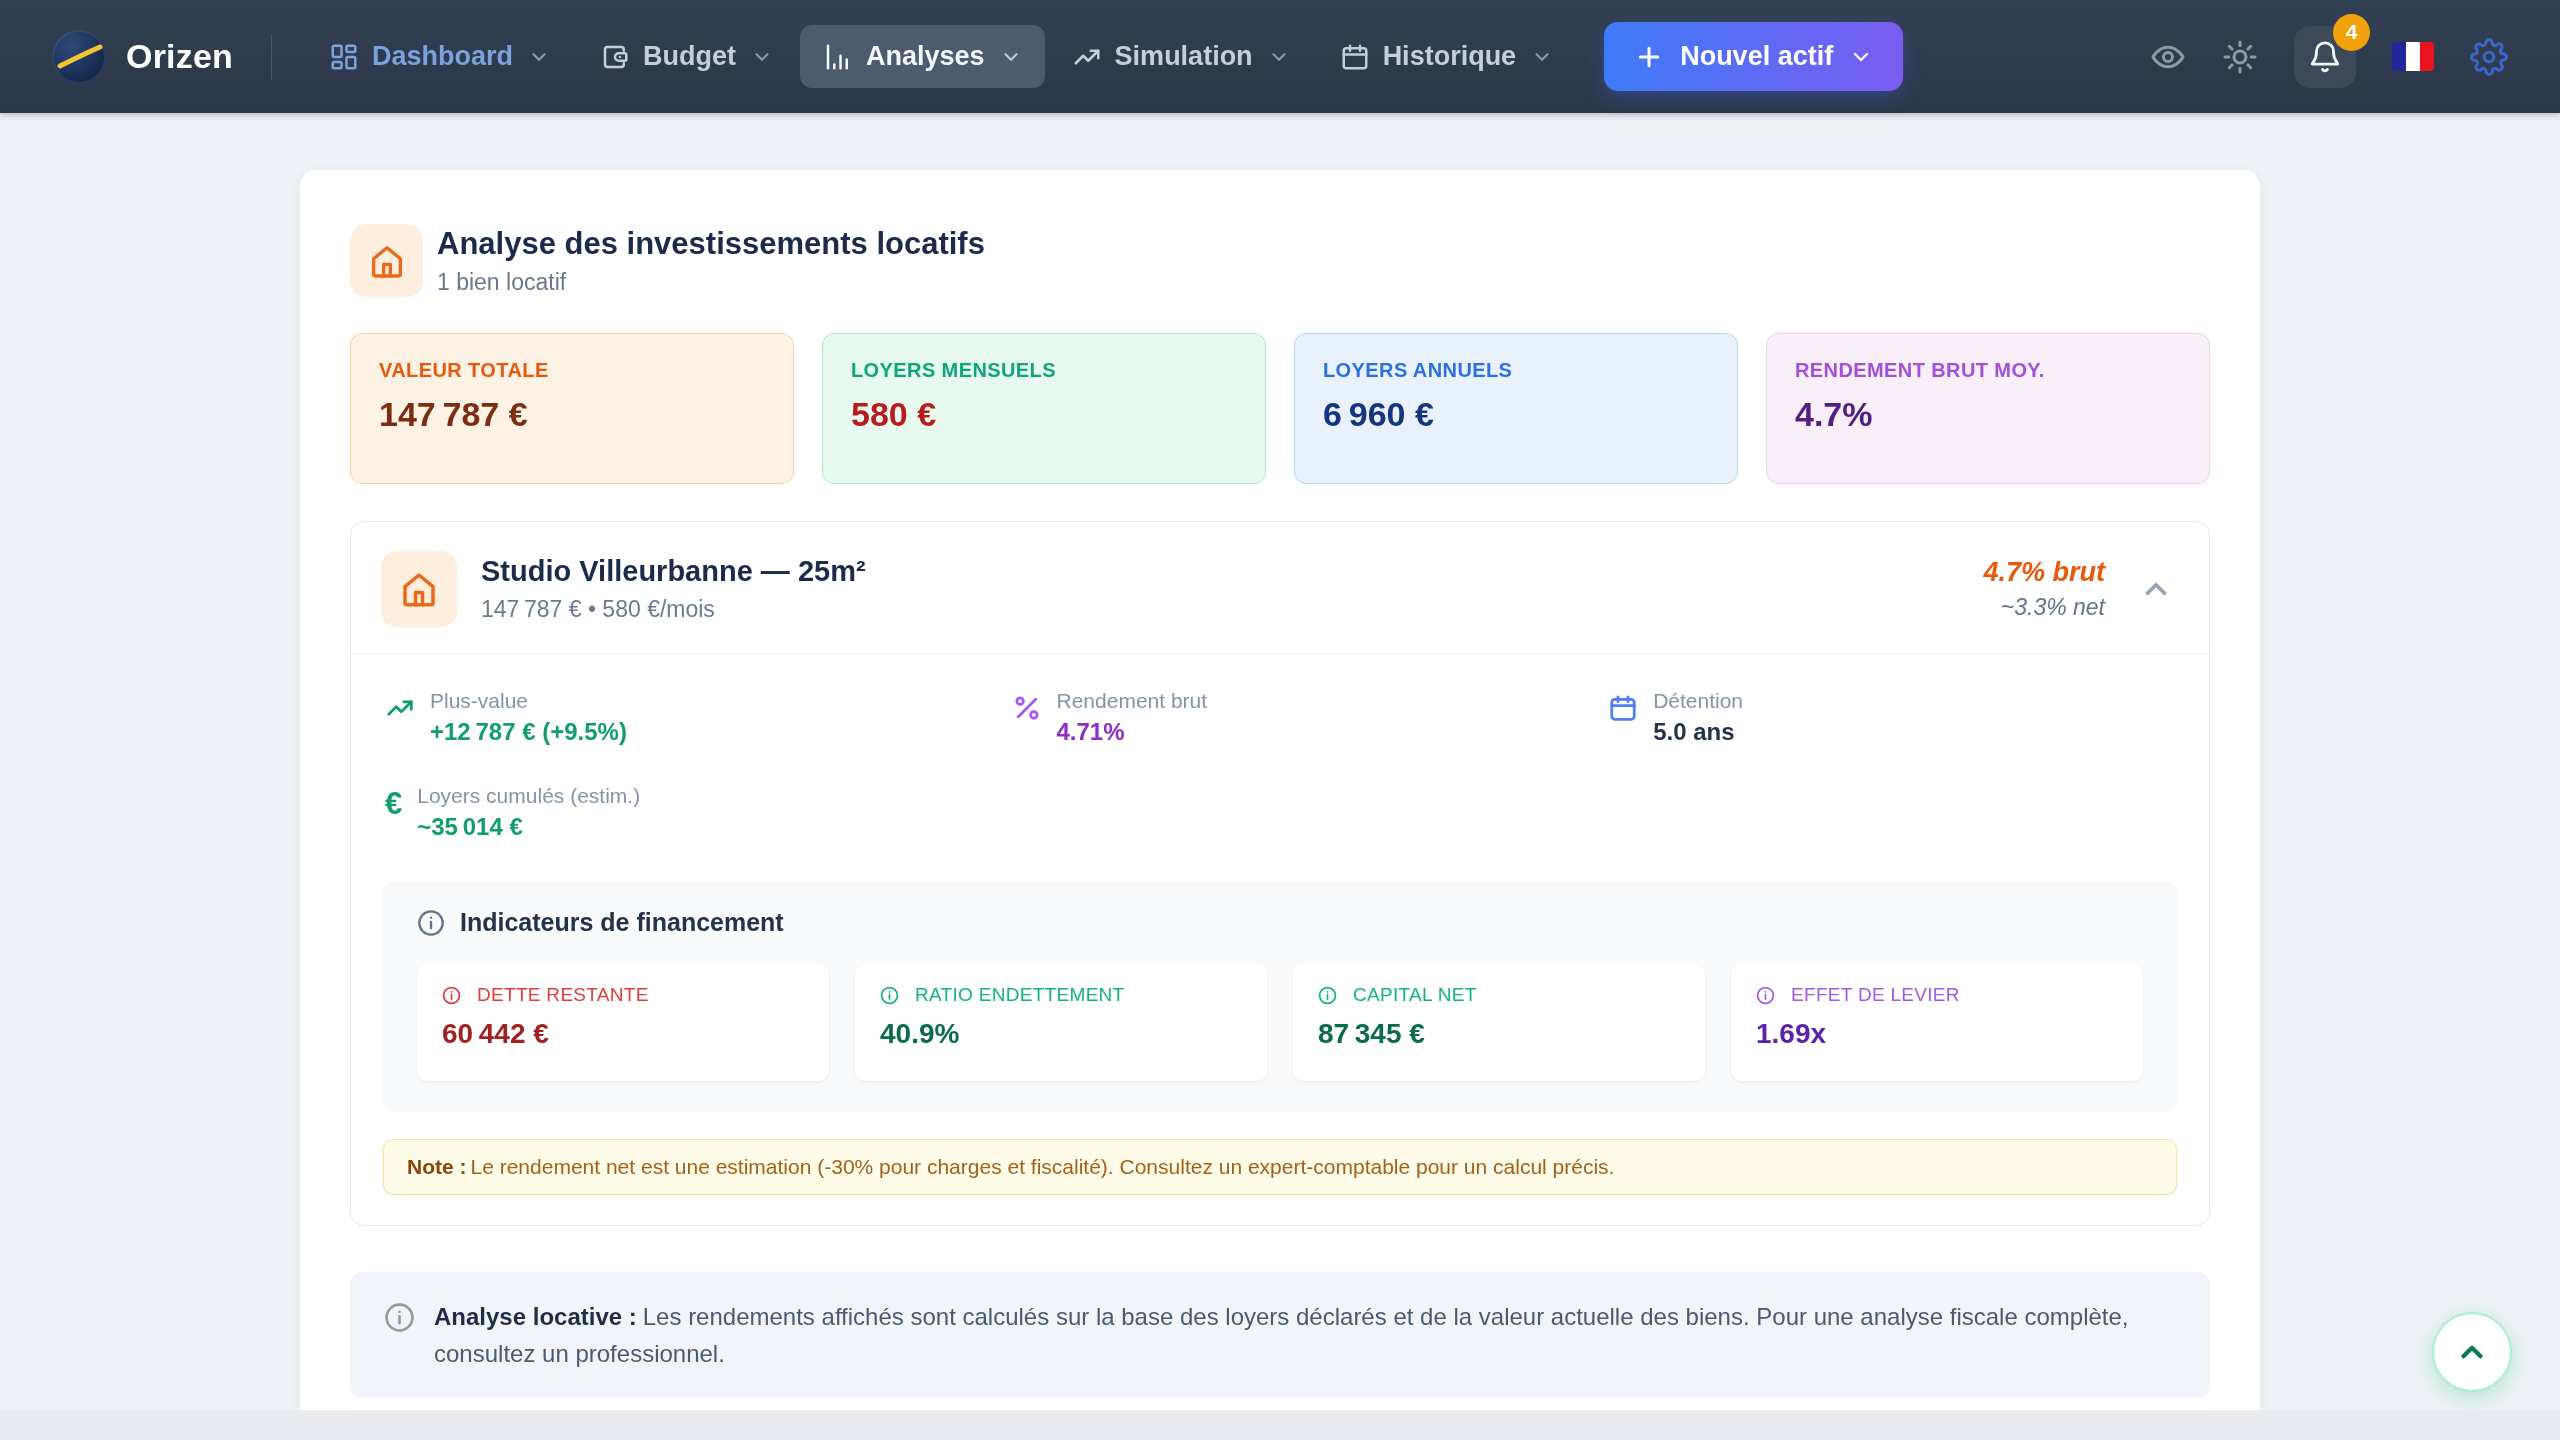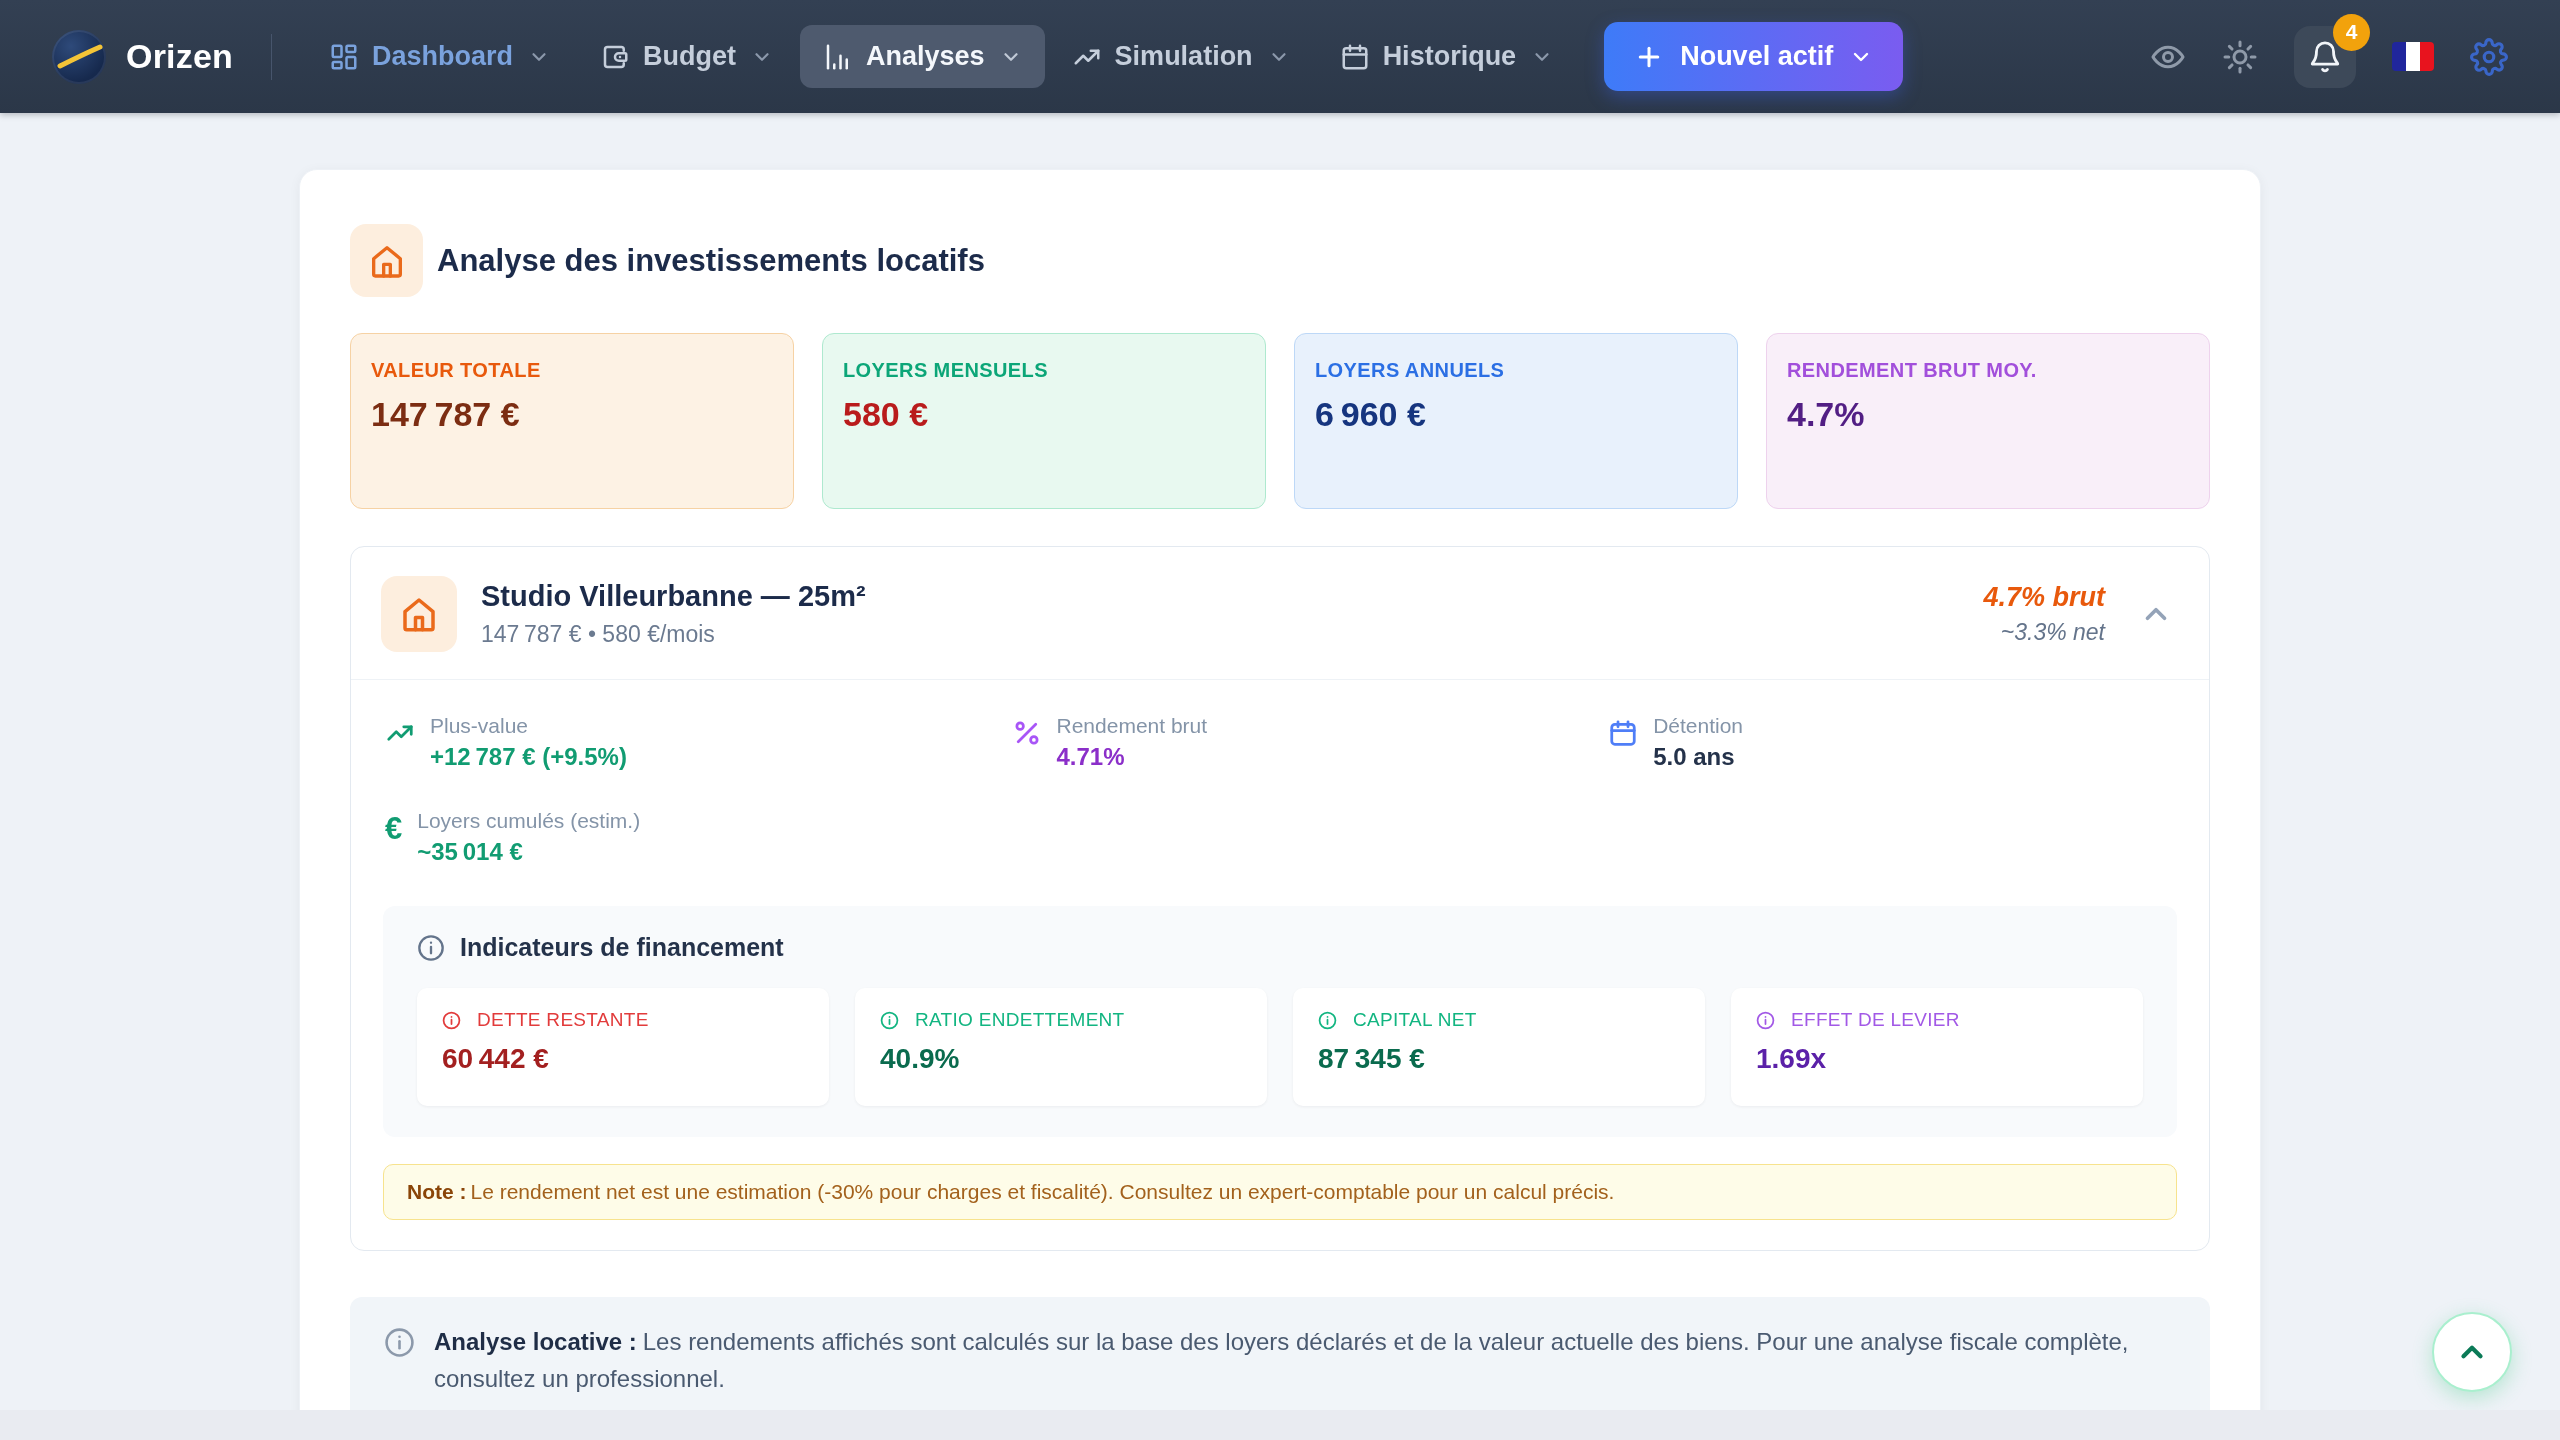--- a/index.html
+++ b/index.html
@@ -76,21 +76,21 @@
   .sq-icon {
     width:73px; height:73px; border-radius:16px; background:#fdeede;
     display:flex; align-items:center; justify-content:center; color:#ea6a1b;
   }
   .page-title { font-size:31px; font-weight:800; color:#1c2b4a; }
   .page-sub { font-size:23px; color:#69778c; margin-top:7px; }
 
   
   .stats { display:grid; grid-template-columns:repeat(4,1fr); gap:28px; margin-top:36px; }
   .stat {
-    border-radius:12px; padding:25px 20px; height:176px; border:1px solid transparent;
+    border-radius:12px; padding:25px 28px; height:151px; border:1px solid transparent;
   }
   .stat .lbl { font-size:20px; font-weight:700; letter-spacing:.4px; }
   .stat .val { font-size:34px; font-weight:800; margin-top:13px; }
   .stat.orange { background:#fdf2e4; border-color:#f6d2a4; }
   .stat.orange .lbl { color:#e8590c; } .stat.orange .val { color:#7c2d12; }
   .stat.green { background:#e8f9f0; border-color:#aee9cf; }
   .stat.green .lbl { color:#0ca678; } .stat.green .val { color:#b91c1c; }
   .stat.blue { background:#e8f1fc; border-color:#bdd8f7; }
   .stat.blue .lbl { color:#2b6fe4; } .stat.blue .val { color:#16357f; }
   .stat.purple { background:#f9eff9; border-color:#eed2ed; }
@@ -326,20 +326,21 @@
 
     <div class="page-head">
       <span class="sq-icon">
         <svg width="40" height="40" viewBox="0 0 24 24" fill="none" stroke="currentColor" stroke-width="2" stroke-linecap="round" stroke-linejoin="round">
             <path d="M4 10.6 12 4l8 6.6V20a1 1 0 0 1-1 1H5a1 1 0 0 1-1-1Z"></path>
             <path d="M10 21v-7h4v7"></path>
           </svg>
       </span>
       <div>
         <div class="page-title">Analyse des investissements locatifs</div>
+        <div class="page-sub">1 bien locatif</div>
       </div>
     </div>
 
     <div class="stats">
       <div class="stat orange">
         <div class="lbl">VALEUR TOTALE</div>
         <div class="val">147 787 €</div>
       </div>
       <div class="stat green">
         <div class="lbl">LOYERS MENSUELS</div>

